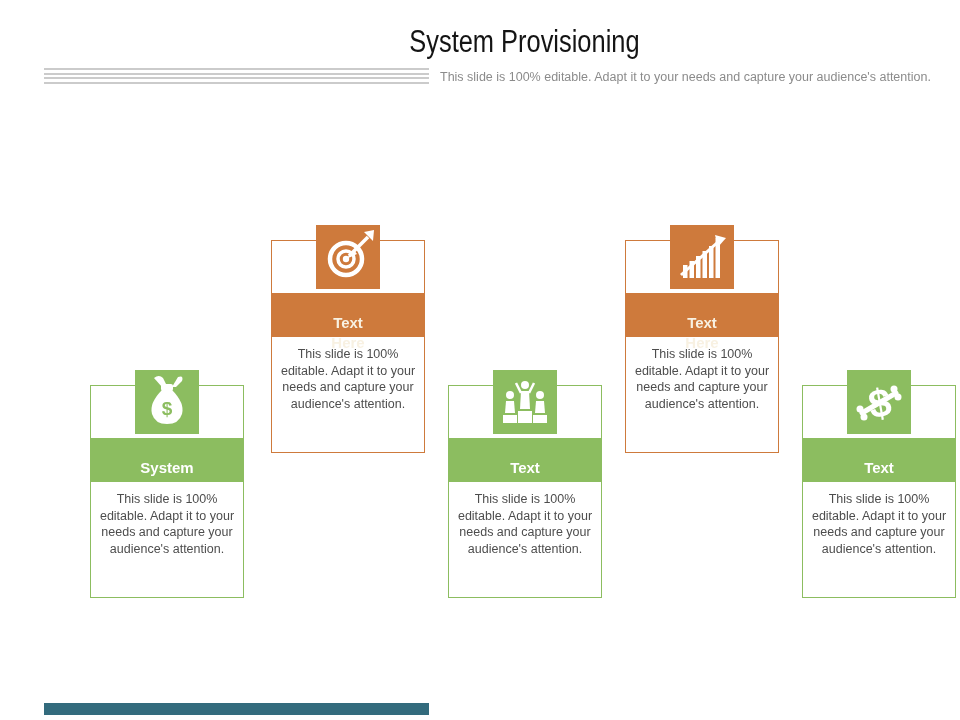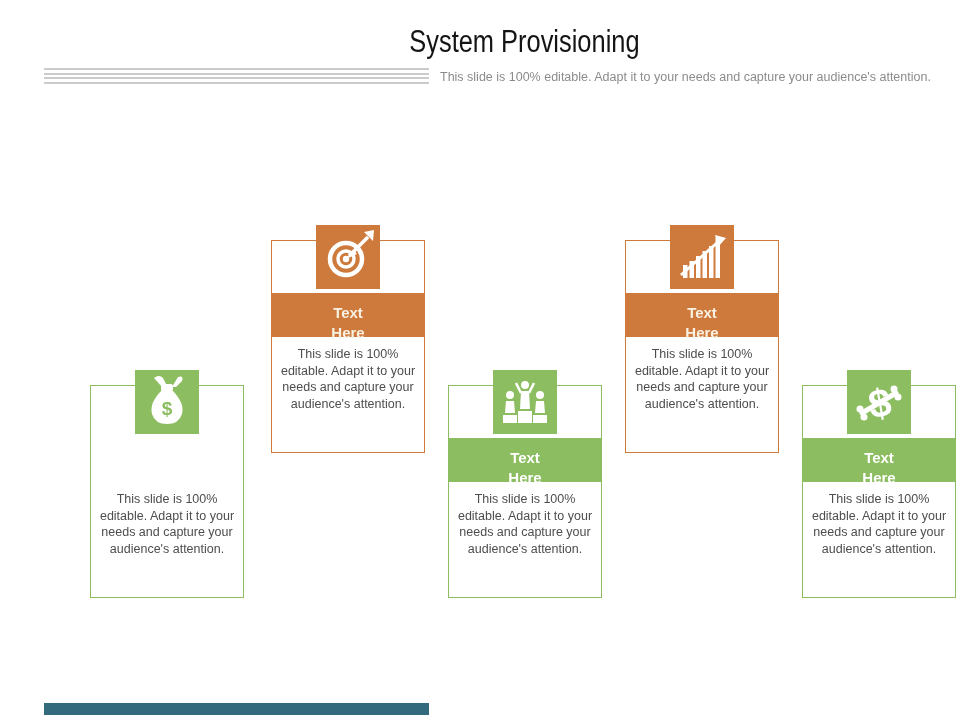--- a/index.html
+++ b/index.html
@@ -23,21 +23,21 @@
   .card.green{border:1px solid #8cbd60;}
   .card.orange{border:1px solid #ce7a3c;}
 
   .icon-box{position:absolute;left:50%;transform:translateX(-50%);top:-16px;
             width:64px;height:64px;}
   .green .icon-box{background:#8cbd60;}
   .orange .icon-box{background:#ce7a3c;}
   .icon-box svg{display:block;width:64px;height:64px;}
 
   .band{position:absolute;left:-1px;right:-1px;top:52px;height:44px;box-sizing:border-box;
-        text-align:center;font-weight:bold;font-size:15px;line-height:20px;padding-top:10px;color:#ffffff;}
+        text-align:center;font-weight:bold;font-size:15px;line-height:20px;padding-top:20px;color:#ffffff;}
   .green .band{background:#8cbd60;}
   .orange .band{background:#ce7a3c;color:#f8f1e2;}
 
   .body-text{position:absolute;top:105px;left:6px;right:6px;text-align:center;
              font-size:12.5px;line-height:16.5px;color:#4d4d4d;}
 
   
   .footer-bar{position:absolute;left:0;top:703px;width:385px;height:12px;background:#336b7d;}
 
   
@@ -65,20 +65,24 @@
 
   <div class="card green" id="card0">
     <div class="icon-box">
       <svg viewBox="0 0 64 64">
         <path fill="#ffffff" d="M27 17 L19 8 Q24 4 28 8 L31 14 Z"></path>
         <path fill="#ffffff" d="M37 17 L43 7 Q49 5 47 11 L41 17 Z"></path>
         <rect x="26" y="14" width="12" height="7" rx="2" fill="#ffffff"></rect>
         <path fill="#ffffff" d="M27 20 Q14 33 17 44 Q20 54 32 54 Q44 54 47 44 Q50 33 37 20 Z"></path>
         <text x="32" y="45" text-anchor="middle" font-family="'Liberation Sans',sans-serif" font-size="19" font-weight="bold" fill="#8cbd60">$</text>
       </svg>
+    </div>
+    <div class="band">
+      <div>System</div>
+      <div>Provisioning</div>
     </div>
     <div class="body-text">This slide is 100% editable. Adapt it to your needs and capture your audience's attention.</div>
   </div>
 
   <div class="card orange" id="card1">
     <div class="icon-box">
       <svg viewBox="0 0 64 64">
         <circle cx="30" cy="34" r="16" fill="none" stroke="#ffffff" stroke-width="4.5"></circle>
         <circle cx="30" cy="34" r="8" fill="none" stroke="#ffffff" stroke-width="3.5"></circle>
         <circle cx="30" cy="34" r="3.2" fill="#ffffff"></circle>

